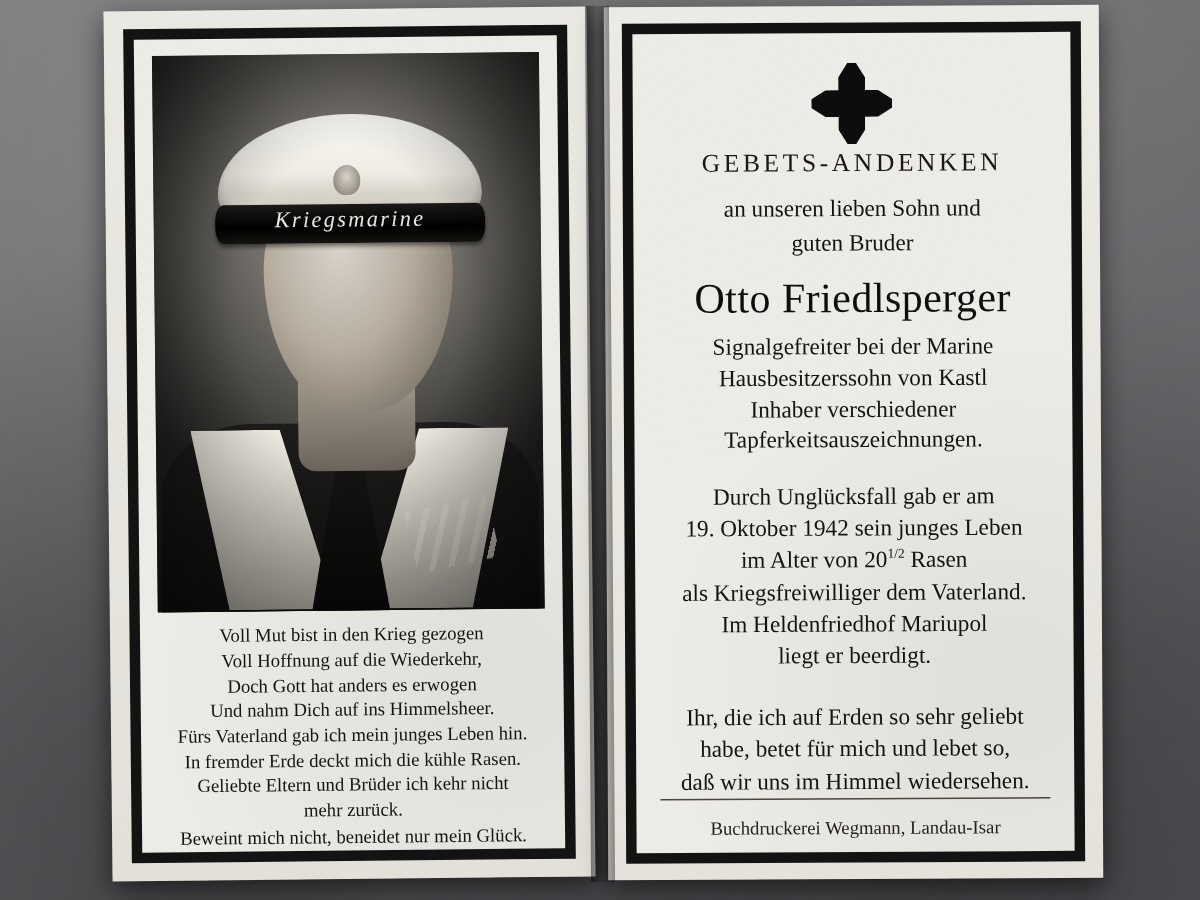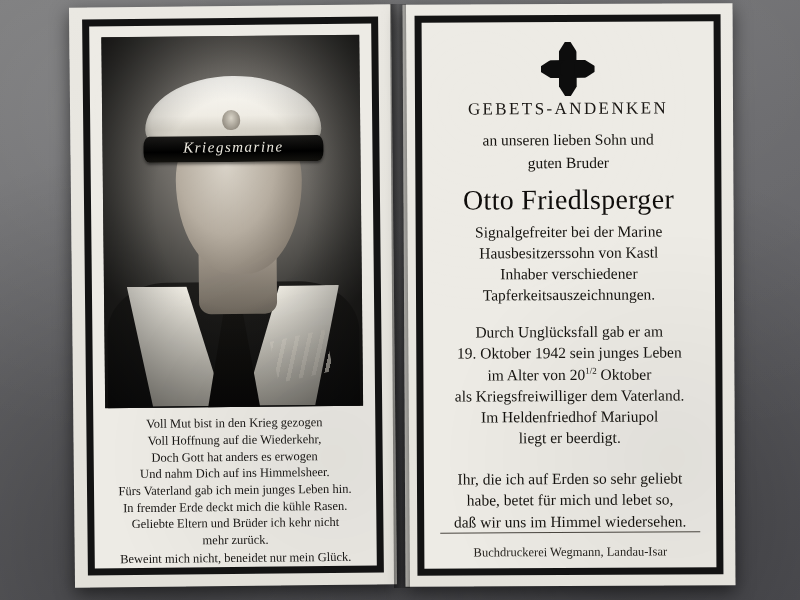--- a/index.html
+++ b/index.html
@@ -356,21 +356,21 @@
 
         <div class="rank">Signalgefreiter bei der Marine</div>
         <div class="rank">Hausbesitzerssohn von Kastl</div>
         <div class="rank">Inhaber verschiedener</div>
         <div class="rank">Tapferkeitsauszeichnungen.</div>
 
         <div class="block-death">
           <div>Durch Unglücksfall gab er am</div>
           <div>19. Oktober 1942 sein junges Leben</div>
           <div>
-            <span>im Alter von 20</span><sup>1/2</sup><span> Oktober</span>
+            <span>im Alter von 20</span><sup>1/2</sup><span> Rasen</span>
           </div>
           <div>als Kriegsfreiwilliger dem Vaterland.</div>
           <div>Im Heldenfriedhof Mariupol</div>
           <div>liegt er beerdigt.</div>
         </div>
 
         <div class="block-prayer">
           <div>Ihr, die ich auf Erden so sehr geliebt</div>
           <div>habe, betet für mich und lebet so,</div>
           <div>daß wir uns im Himmel wiedersehen.</div>

